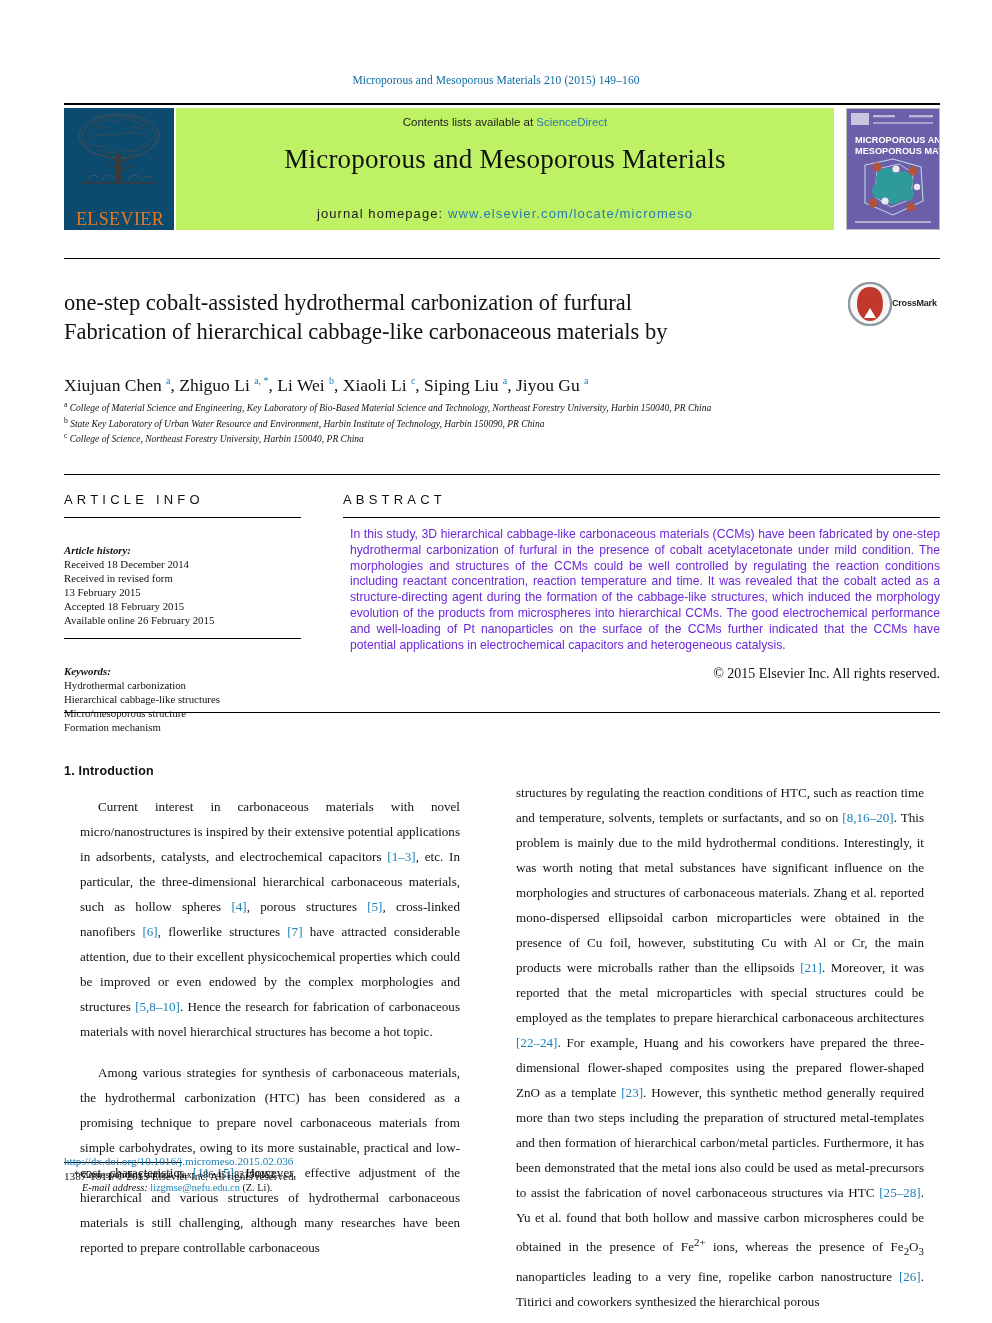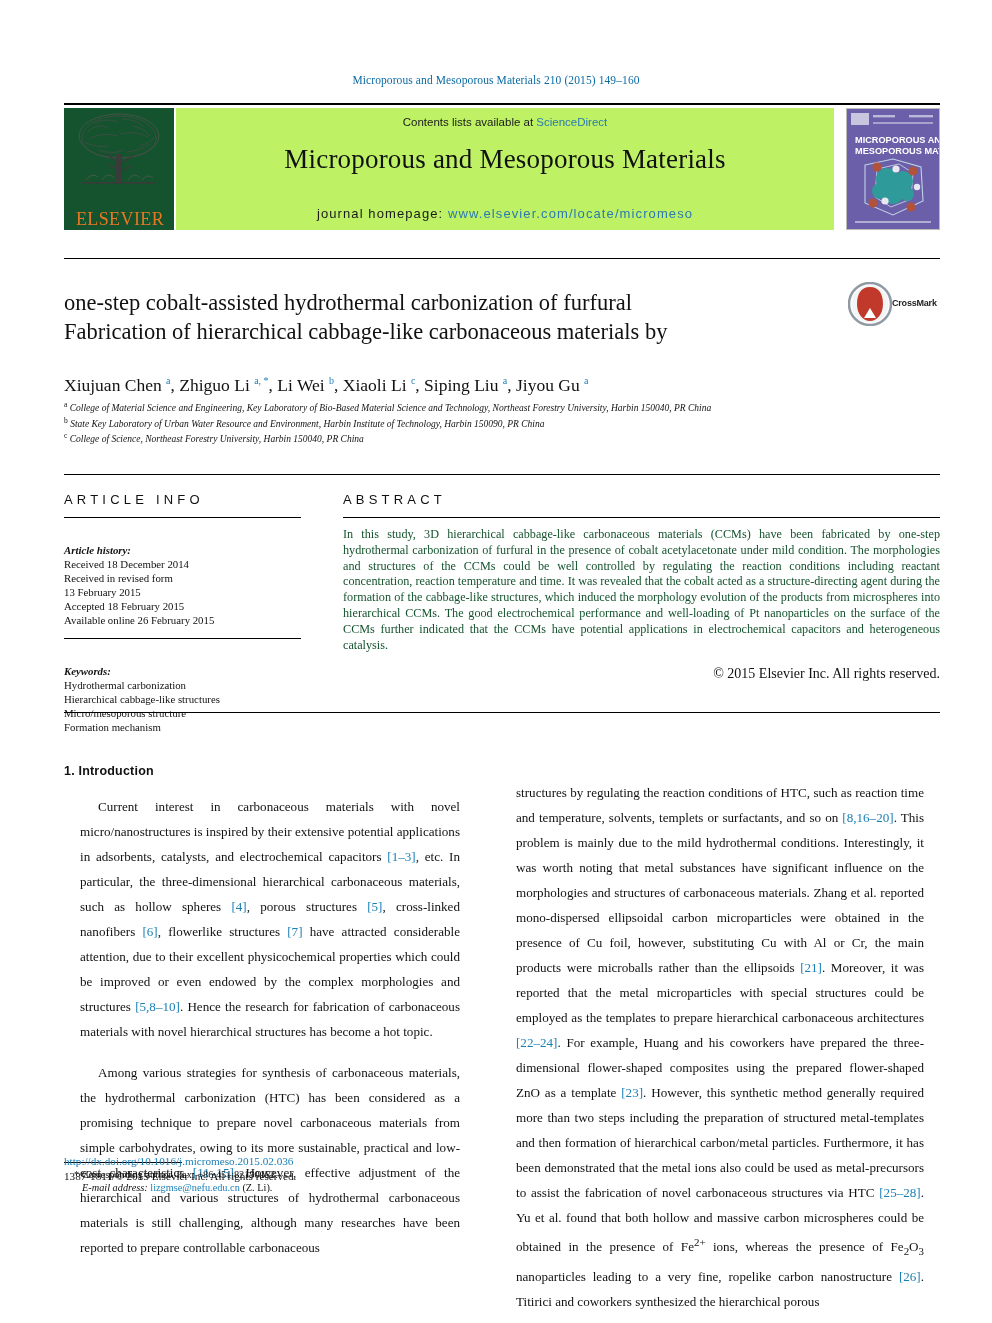--- a/index.html
+++ b/index.html
@@ -49,21 +49,21 @@
     width: 876px;
     height: 122px;
     display: flex;
     flex-direction: row;
     align-items: stretch;
   }
   .elsevier-logo {
     width: 110px;
     flex: 0 0 110px;
     position: relative;
-    background: #14532d;
+    background: #0c4a6e;
   }
   .tree-svg { position: absolute; left: 8px; top: 2px; }
   .elsevier-word {
     position: absolute;
     left: 4px;
     bottom: 0px;
     width: 104px;
     text-align: center;
     font-family: "Liberation Serif", serif;
     font-size: 18px;
@@ -227,25 +227,26 @@
     left: 343px;
     top: 492px;
     width: 597px;
   }
   .abstract-col .hr {
     border-top: 1px solid #000;
     margin: 10px 0 9px 0;
     width: 597px;
   }
   .abstract-body {
-    font-family: Liberation Serif, serif;
+    font-family: Liberation Sans, sans-serif;
     font-size: 12.2px;
     line-height: 15.8px;
     text-align: justify;
-    color: #14532d;
+    color: #6d28d9;
+    margin-left: 7px;
   }
   .abstract-rights {
     margin-top: 13px;
     text-align: right;
     font-family: "Liberation Serif", serif;
     font-size: 14px;
     color: #111;
   }
 
   .body-rule {

